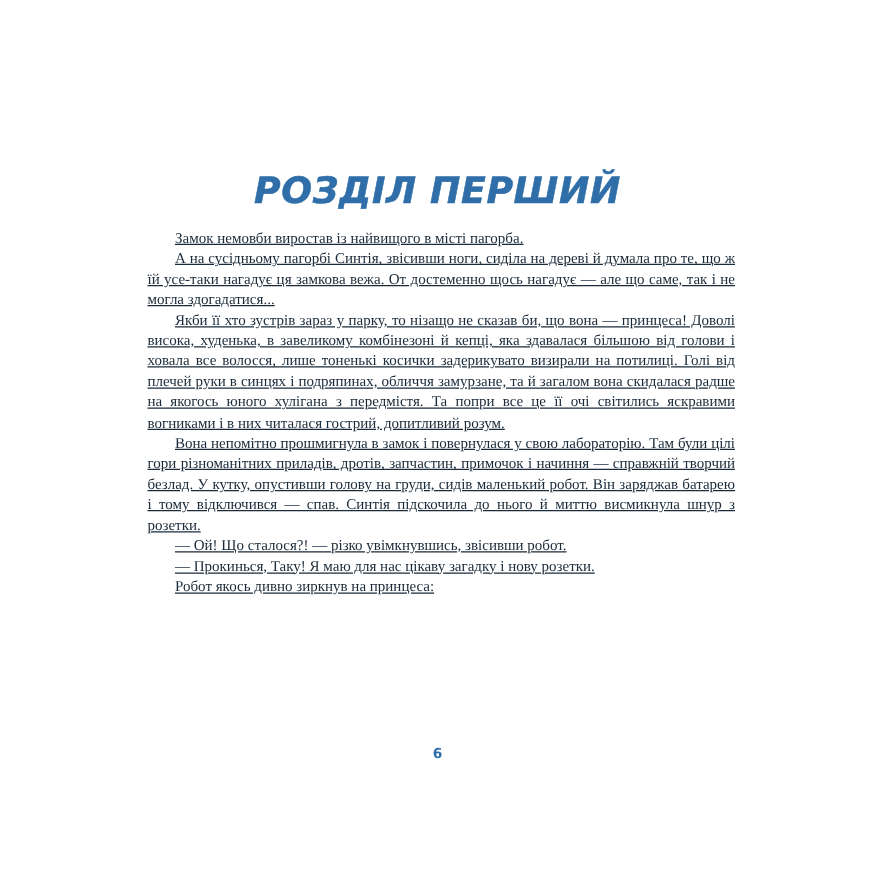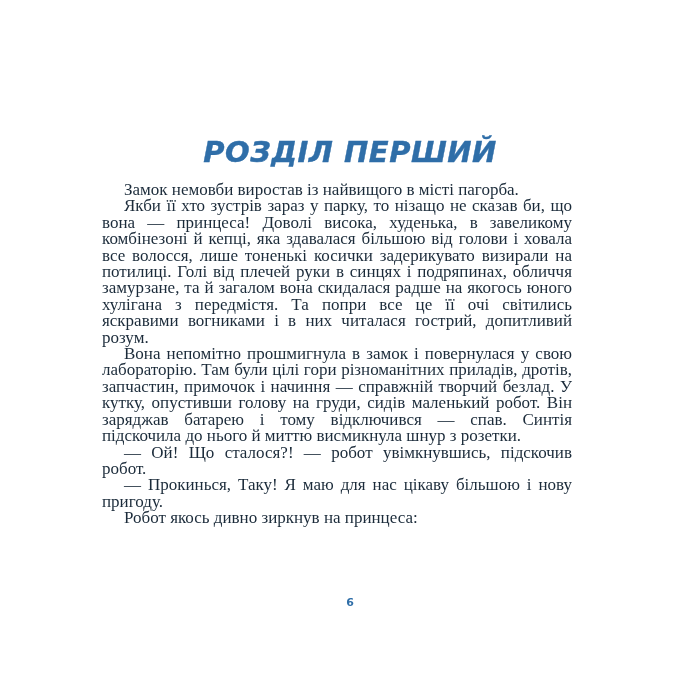--- a/index.html
+++ b/index.html
@@ -31,28 +31,29 @@
     font-style: italic;
     font-size: 29px;
     letter-spacing: 0.5px;
     color: #2f6ea8;
     text-transform: uppercase;
     -webkit-text-stroke: 0.4px #2f6ea8;
   }
   .body-text {
     position: absolute;
     top: 182px;
-    left: 102px;
+    left: 118px;
     width: 470px;
     color: #1b2b3a;
-    font-size: 17px;
+    font-size: 12px;
     line-height: 16.4px;
     text-align: justify;
     text-justify: inter-word;
     hyphens: manual;
+    text-decoration: underline;
   }
   .body-text p {
     margin: 0;
     text-indent: 22px;
   }
   .page-number {
     position: absolute;
     top: 596px;
     left: 0;
     width: 700px;
@@ -65,22 +66,23 @@
 </style>
 </head>
 <body>
 
 <div class="page">
 
   <div class="chapter-title">Розділ перший</div>
 
   <div class="body-text">
     <p>Замок немовби виростав із найвищого в місті пагорба.</p>
+    <p>А на сусідньому пагорбі Синтія, звісивши ноги, сиділа на дереві й думала про те, що ж їй усе-таки нагадує ця замкова вежа. От достеменно щось нагадує — але що саме, так і не могла здогадатися...</p>
     <p>Якби її хто зустрів зараз у парку, то нізащо не сказав би, що вона — принцеса! Доволі висока, худенька, в завеликому комбінезоні й кепці, яка здавалася більшою від голови і ховала все волосся, лише тоненькі косички задерикувато визирали на потилиці. Голі від плечей руки в синцях і подряпинах, обличчя замурзане, та й загалом вона скидалася радше на якогось юного хулігана з передмістя. Та попри все це її очі світились яскравими вогниками і в них читалася гострий, допитливий розум.</p>
     <p>Вона непомітно прошмигнула в замок і повернулася у свою лабораторію. Там були цілі гори різноманітних приладів, дротів, запчастин, примочок і начиння — справжній творчий безлад. У кутку, опустивши голову на груди, сидів маленький робот. Він заряджав батарею і тому відключився — спав. Синтія підскочила до нього й миттю висмикнула шнур з розетки.</p>
-    <p>— Ой! Що сталося?! — робот увімкнувшись, підскочив робот.</p>
-    <p>— Прокинься, Таку! Я маю для нас цікаву більшою і нову пригоду.</p>
+    <p>— Ой! Що сталося?! — різко увімкнувшись, звісивши робот.</p>
+    <p>— Прокинься, Таку! Я маю для нас цікаву загадку і нову розетки.</p>
     <p>Робот якось дивно зиркнув на принцеса:</p>
   </div>
 
   <div class="page-number">6</div>
 
 </div>
 
 </body></html>

